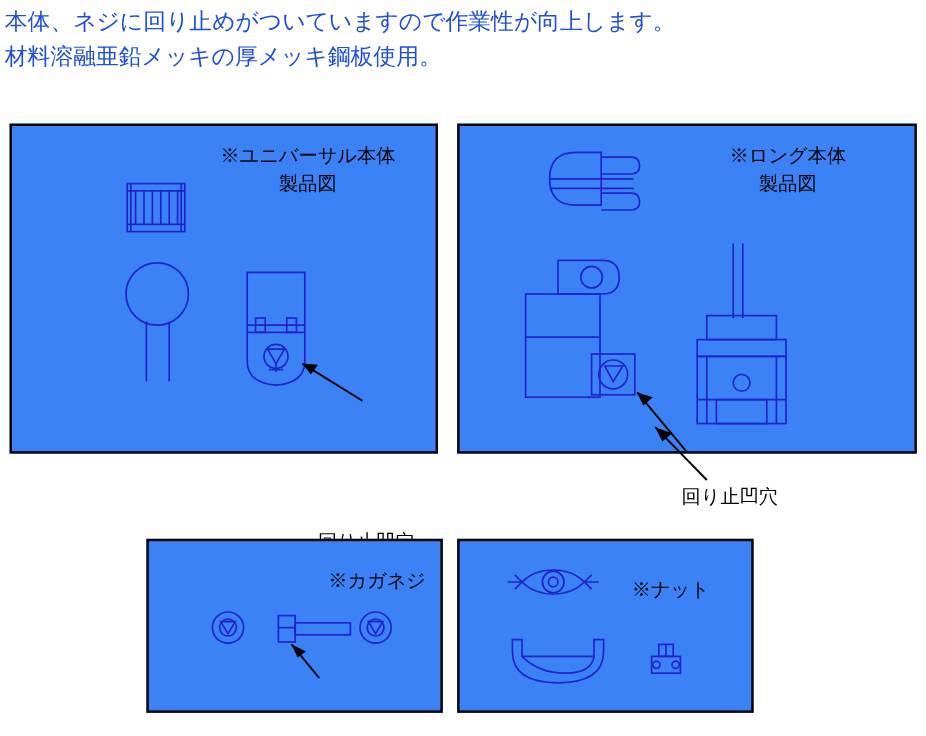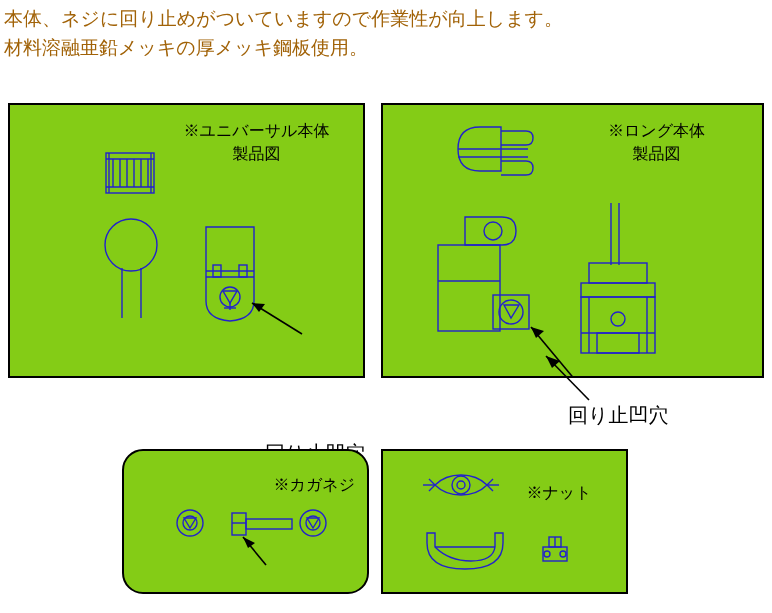--- a/index.html
+++ b/index.html
@@ -21,50 +21,50 @@
     height: 613px;
   }
   .headline {
     position: absolute;
     left: 4px;
     top: 4px;
     width: 764px;
     font-size: 19px;
     line-height: 29px;
     letter-spacing: 0px;
-    color: #a16207;
+    color: #1d4ed8;
     white-space: pre-line;
   }
   .panel {
     position: absolute;
     border: 2px solid #000000;
-    background: #84cc16;
+    background: #3b82f6;
     box-sizing: border-box;
   }
   .panel-universal { left: 8px;  top: 103px; width: 357px; height: 275px; }
   .panel-long      { left: 381px;top: 103px; width: 383px; height: 275px; padding-left: 32px; }
-  .panel-screw     { left: 122px;top: 449px; width: 247px; height: 145px; border-radius: 21px; }
+  .panel-screw     { left: 122px;top: 449px; width: 247px; height: 145px; }
   .panel-nut       { left: 381px;top: 449px; width: 247px; height: 145px; }
 
   .panel-title {
     position: absolute;
     font-size: 16px;
     line-height: 23px;
     text-align: center;
     white-space: pre-line;
     color: #000;
   }
   .t-universal { right: 14px; top: 14px; width: 185px; }
   .t-long      { right: 18px; top: 14px; width: 175px; }
   .t-screw     { right: 12px; top: 22px; width: 130px; text-align: right;}
   .t-nut       { right: 12px; top: 30px; width: 110px; text-align: center;}
 
   .callout {
     position: absolute;
-    font-size: 20px;
+    font-size: 16px;
     line-height: 20px;
     color: #000;
     white-space: nowrap;
   }
   .c-universal { left: 255px; top: 338px; }
   .c-long      { left: 568px; top: 405px; }
 
   svg { display: block; }
   .drawing { position: absolute; left: 0; top: 0; }
 </style>

